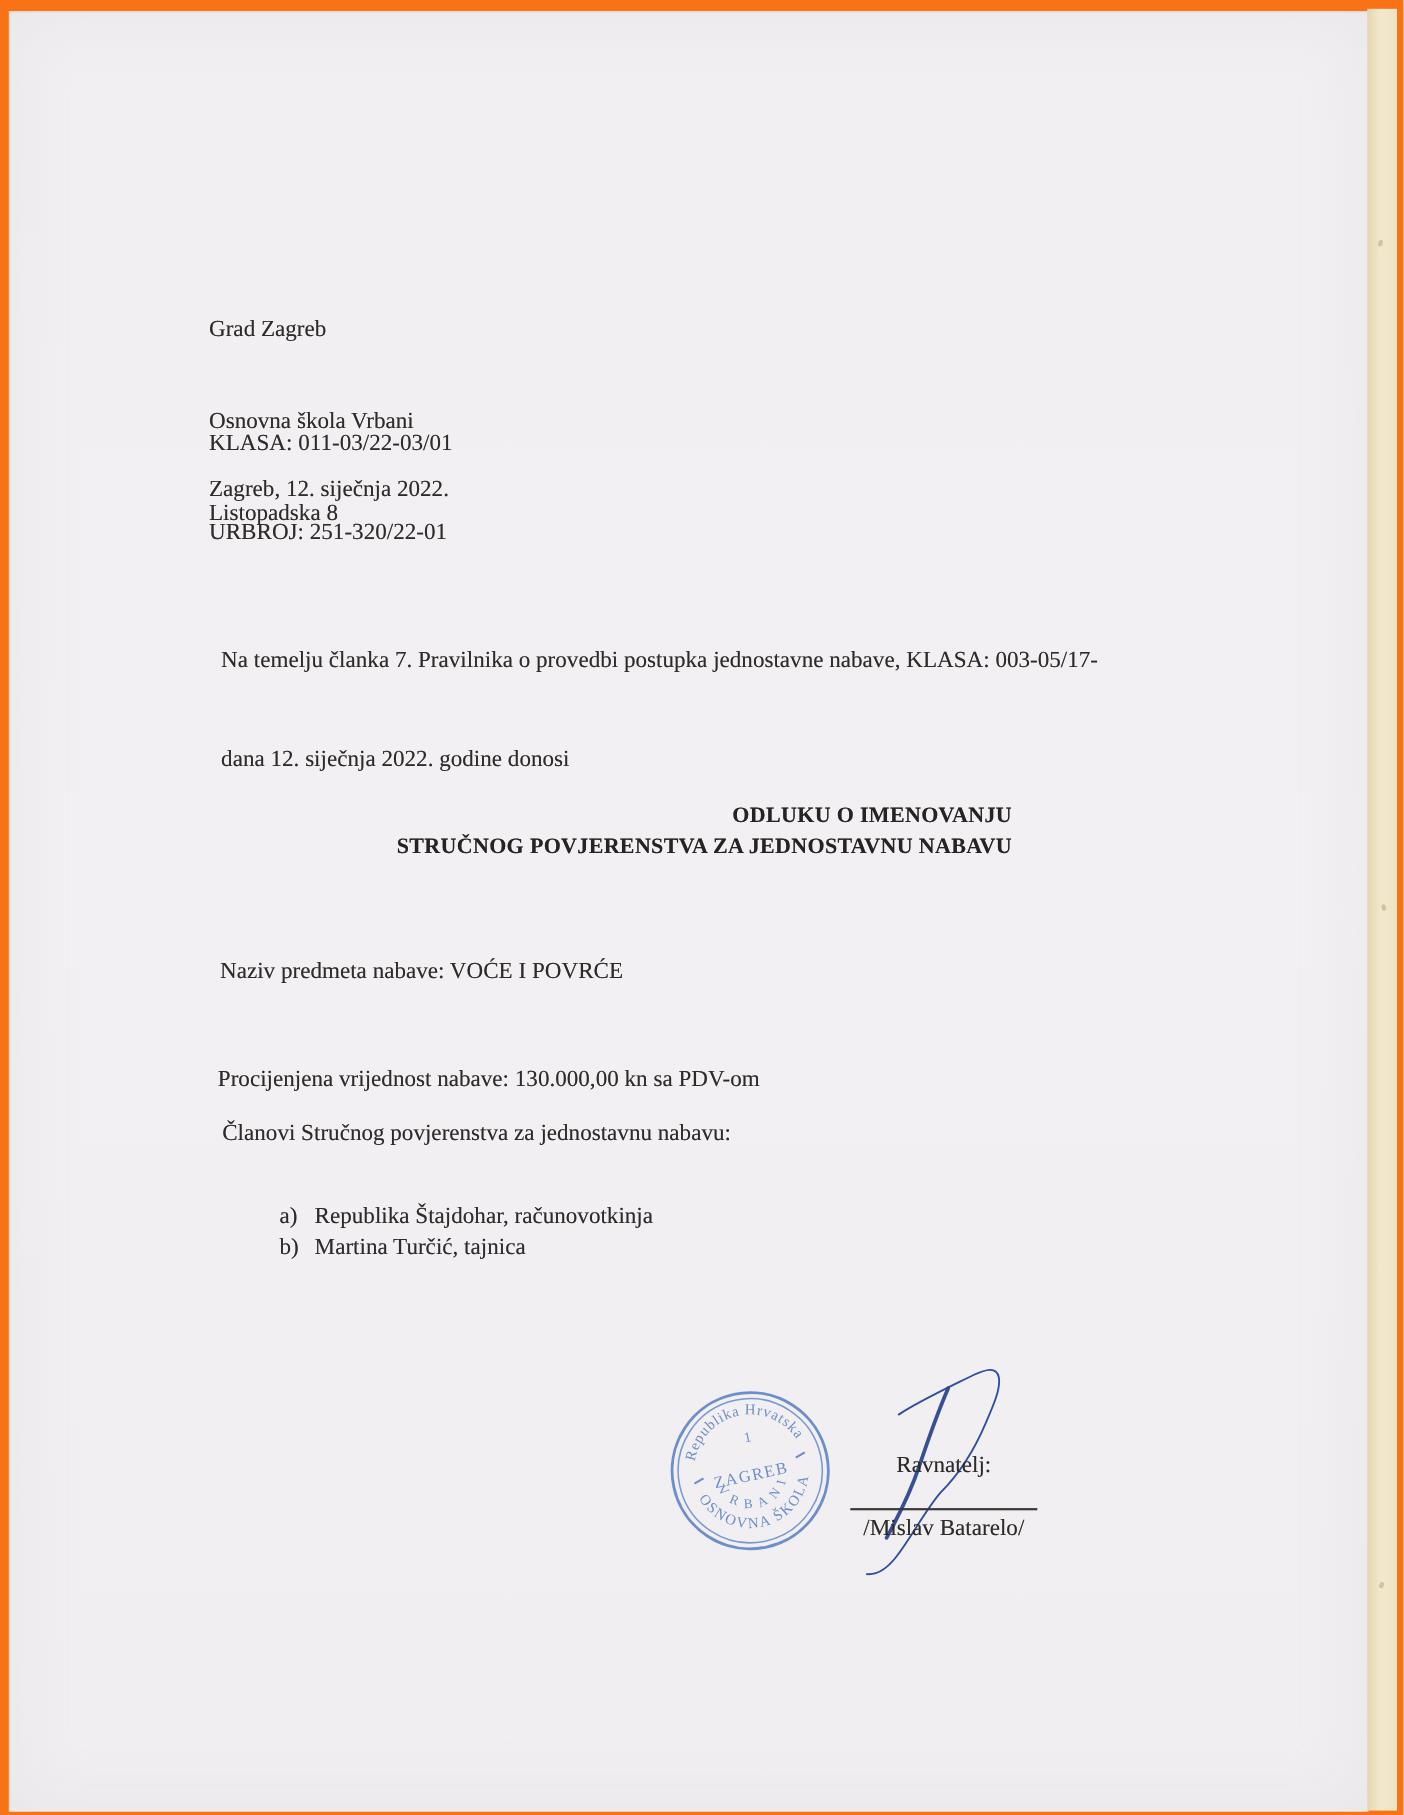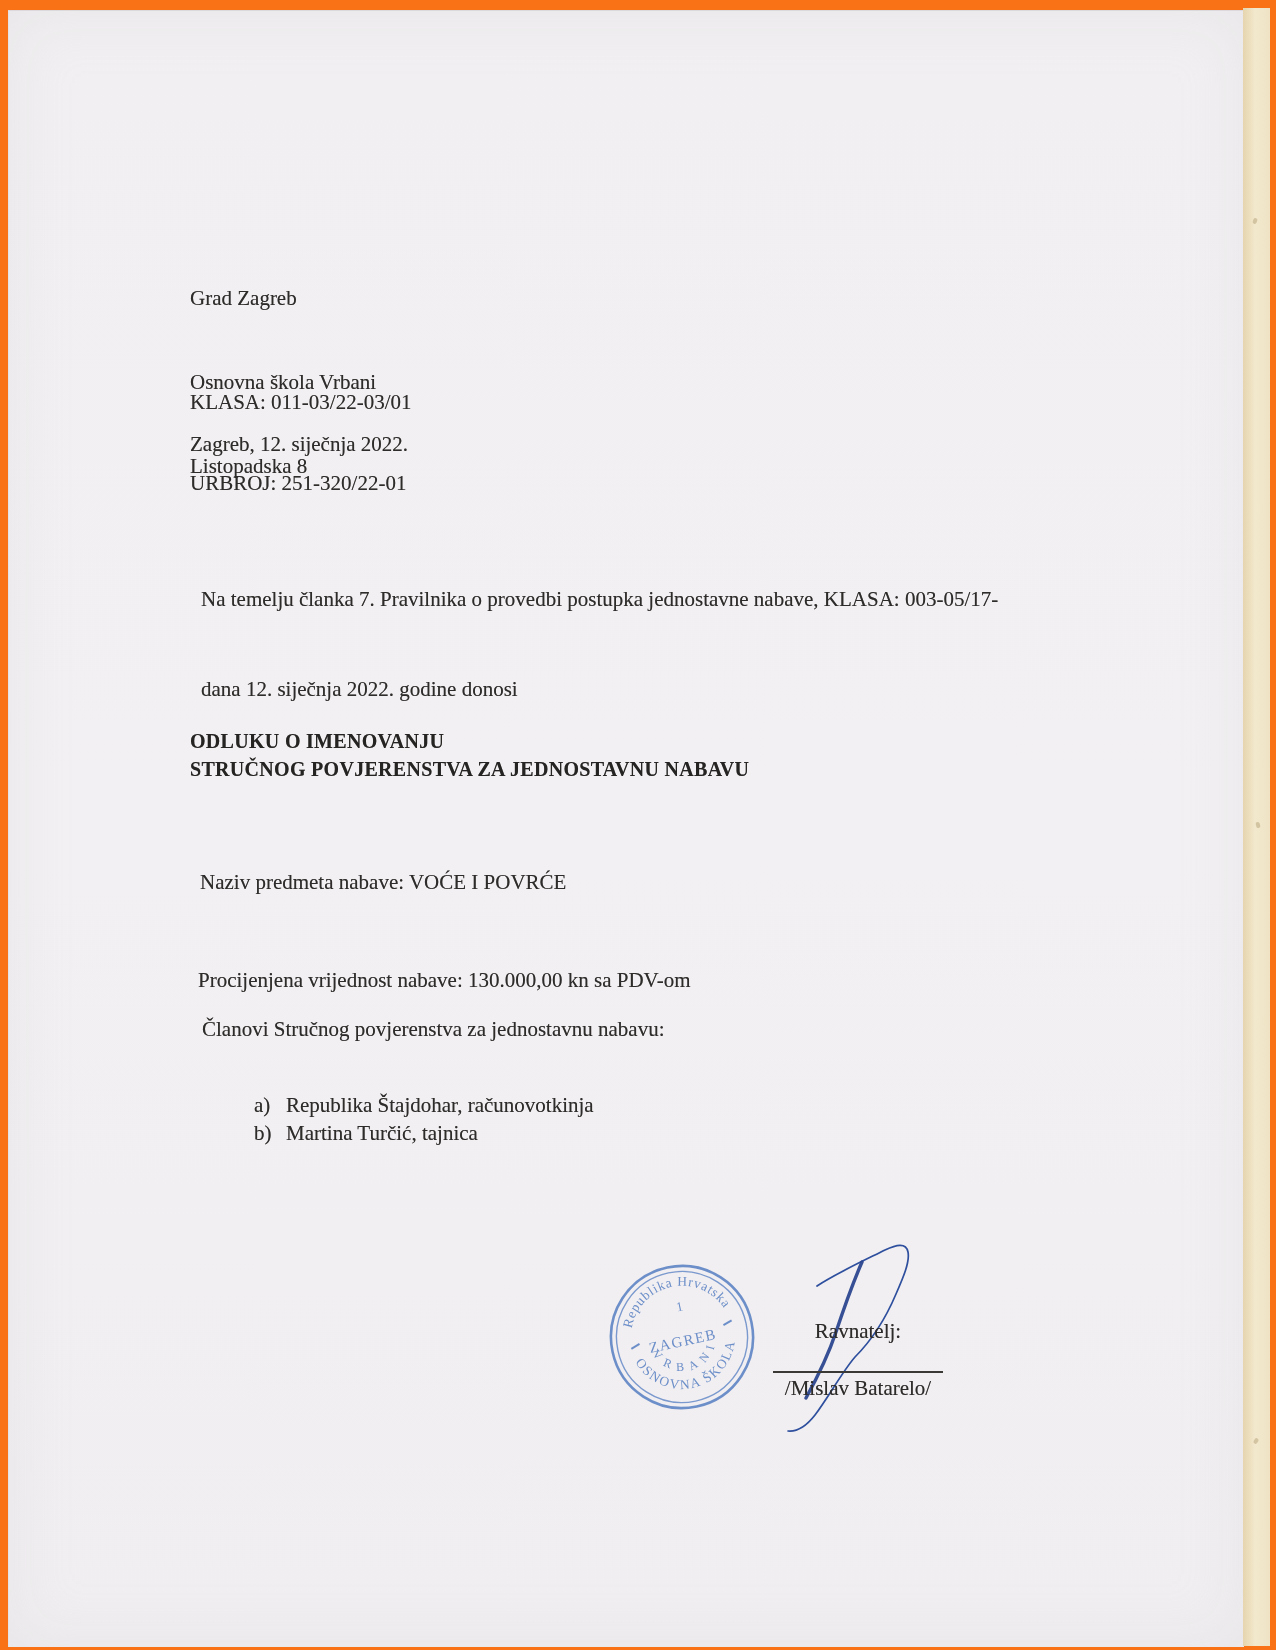--- a/index.html
+++ b/index.html
@@ -23,21 +23,21 @@
   .strip-mark{
     position:absolute;width:4px;height:6px;background:#b9a77f;opacity:.55;border-radius:2px;
   }
   .txt{position:absolute;font-size:21px;line-height:28px;white-space:pre;
        text-shadow:0 0 0.5px rgba(40,38,36,0.45);}
   .sender{left:190px;top:228px;}
   .klasa{left:190px;top:335px;line-height:27px;}
   .dateline{left:190px;top:409px;margin-top:21px;}
   .preamble{left:190px;top:524px;line-height:30px;margin-left:11px;}
   .title-block{
-    left:190px;top:727px;width:730px;text-align:left;
+    left:190px;top:727px;width:730px;text-align:right;
     font-weight:bold;font-size:20px;line-height:28px;letter-spacing:.3px;
     color:#262422;white-space:normal;
   }
   .subject{left:200px;top:868px;}
   .estimate{left:198px;top:942px;margin-top:24px;}
   .members-heading{left:202px;top:1015px;}
   .member{left:233px;}
   .member .lbl{display:inline-block;width:32px;}
   .m-a{top:1063px;}
   .m-b{top:1091px;}

